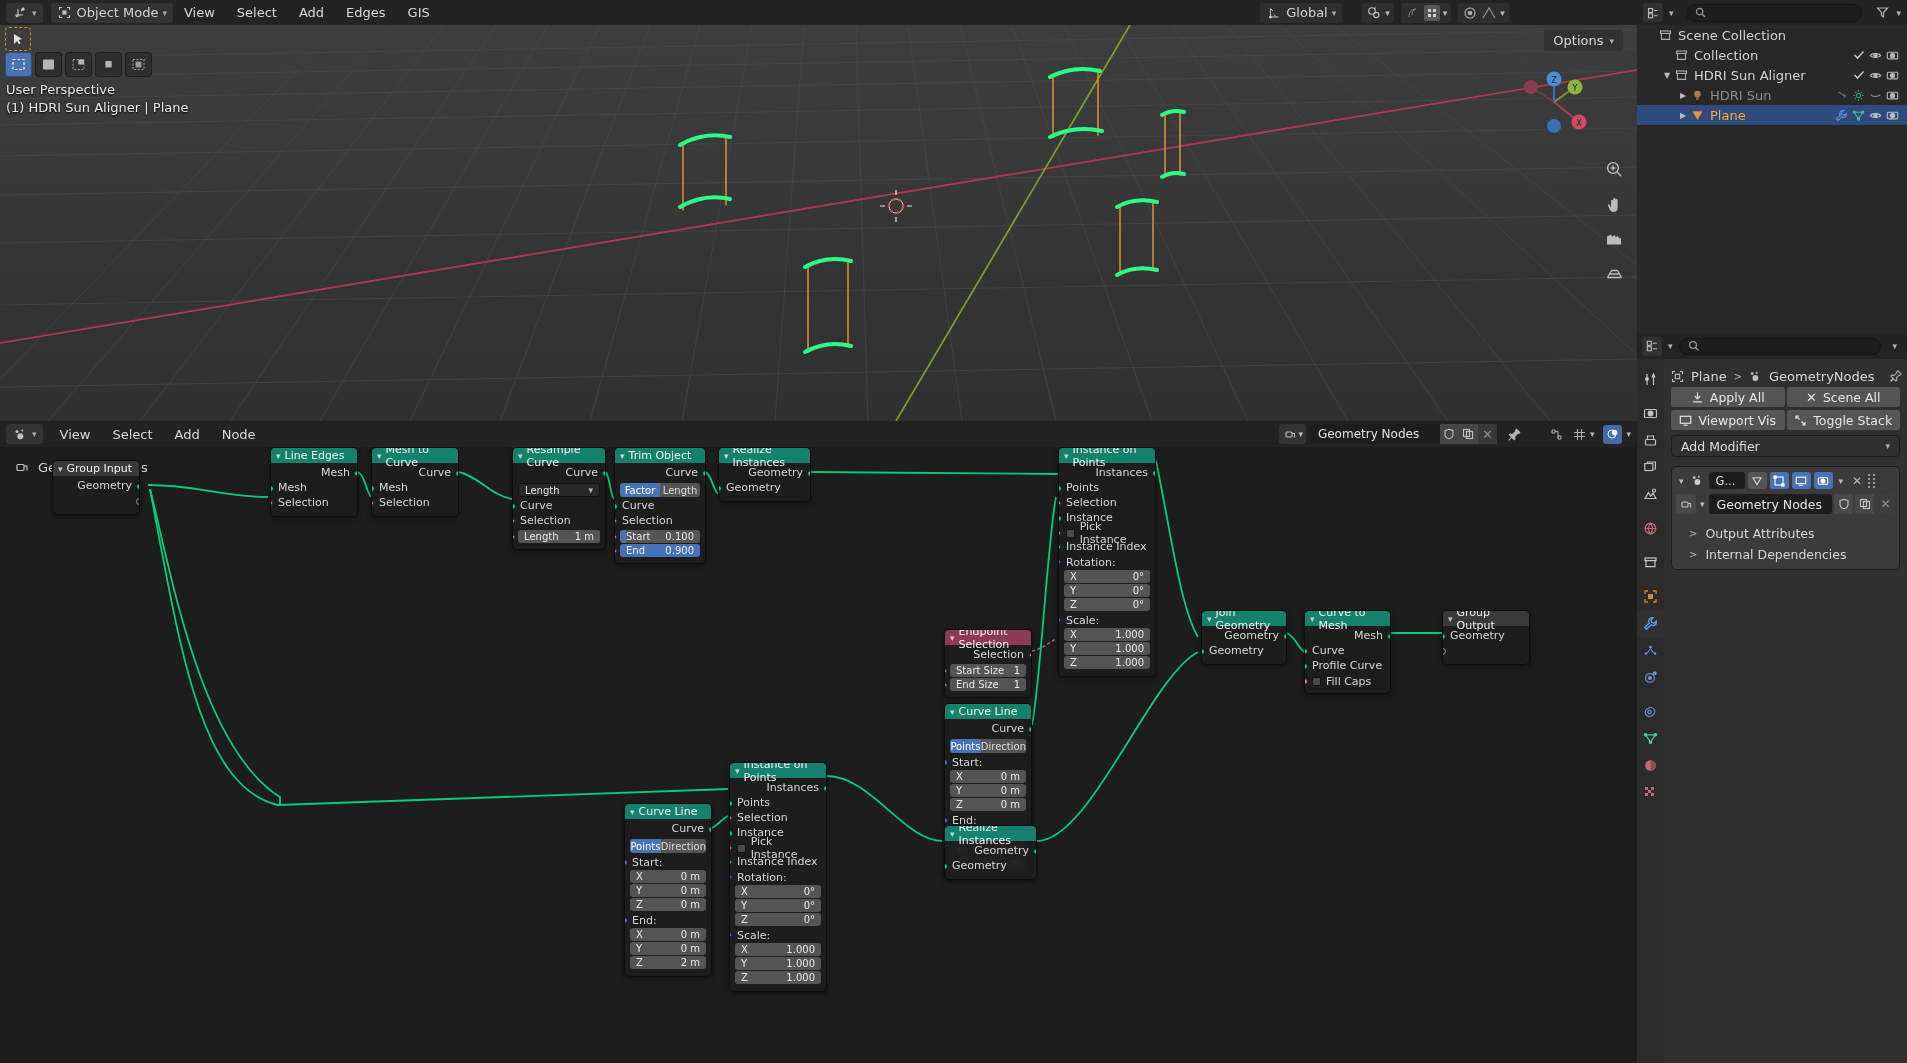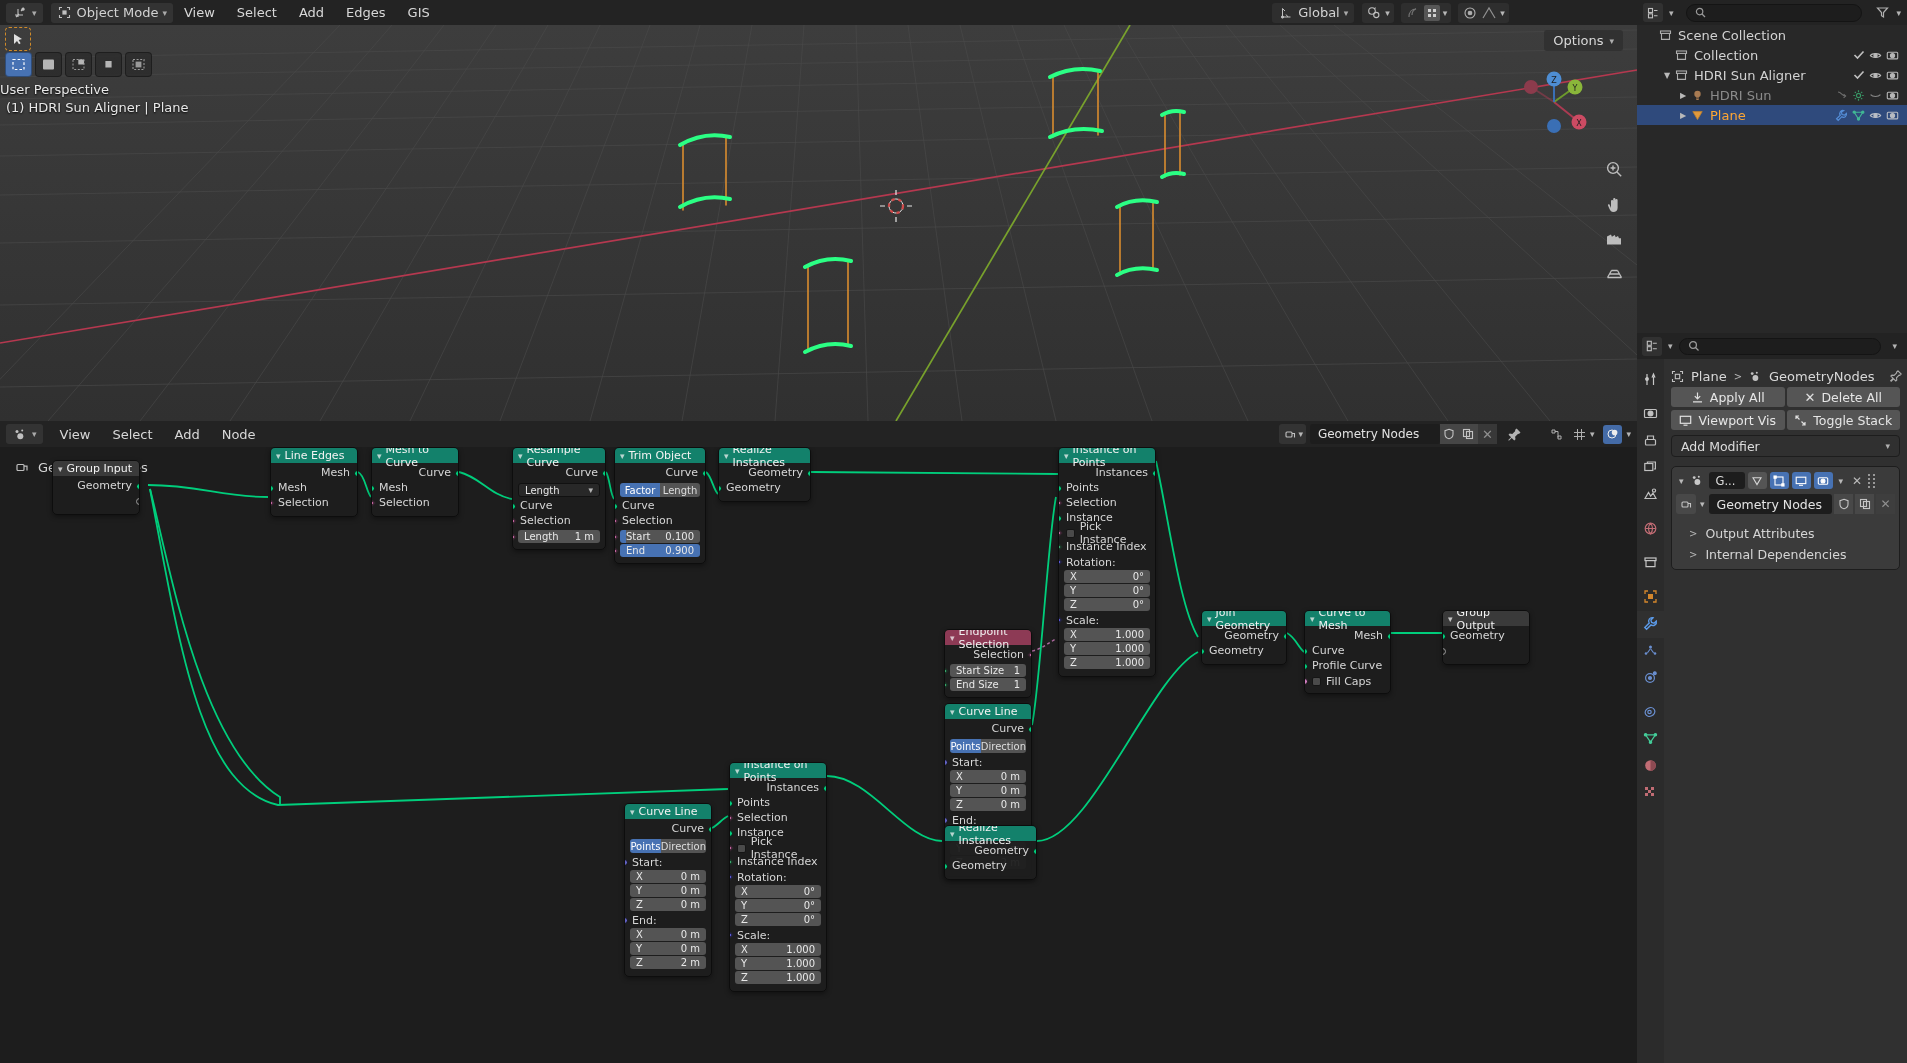--- a/index.html
+++ b/index.html
@@ -167,21 +167,21 @@
       <span class="chev">▾</span>
     </div>
     <div class="tb-menu">View</div>
     <div class="tb-menu">Select</div>
     <div class="tb-menu">Add</div>
     <div class="tb-menu">Edges</div>
     <div class="tb-menu">GIS</div>
 
     <div style="flex:1"></div>
 
-    <div class="tb-btn" style="margin-right:8px;">
+    <div class="tb-btn" style="margin-right:20px;">
       <span class="mini-ic">
         <svg width="13" height="13" viewBox="0 0 13 13" fill="none" stroke="#ccc" stroke-width="1">
             <path d="M2.5 11V2.5M2.5 11h8"></path>
             <path d="M2.5 2.5l2.5 2.5M8 11l-2-2.5"></path>
             <circle cx="2.5" cy="11" r="1.1" fill="#ccc"></circle>
           </svg>
       </span>
       <span>Global</span>
       <span class="chev">▾</span>
     </div>
@@ -400,21 +400,21 @@
           </svg>
       </div>
       <div class="vp-tool">
         <svg width="15" height="15" viewBox="0 0 15 15" fill="none" stroke="#9a9a9a" stroke-width="1.1" stroke-dasharray="2 1.6">
             <rect x="2" y="2.5" width="11" height="10"></rect>
             <rect x="4.6" y="4.6" width="5.8" height="5.8" fill="#9a9a9a" stroke="none"></rect>
           </svg>
       </div>
     </div>
 
-    <div class="vp-overlay-text" style="left:0; top:57px;">User Perspective</div>
+    <div class="vp-overlay-text" style="left:6px; top:57px;">User Perspective</div>
     <div class="vp-overlay-text" style="left:6px; top:75px;">(1) HDRI Sun Aligner | Plane</div>
 
     <div id="options-btn">
       <span>Options</span>
       <span class="chev">▾</span>
     </div>
 
     <svg id="axis-gizmo" viewBox="0 0 70 70">
       <line x1="35" y1="35" x2="60" y2="55" stroke="#aa3b52" stroke-width="2"></line>
       <line x1="35" y1="35" x2="12" y2="20" stroke="#aa3b52" stroke-width="2" opacity=".5"></line>
@@ -1374,21 +1374,21 @@
 
       <div class="pbtn-row">
         <div class="pbtn">
           <svg width="13" height="13" viewBox="0 0 13 13" fill="none" stroke="#e0e0e0" stroke-width="1.2">
               <path d="M6.5 1.5v6M3.8 5.2l2.7 2.7 2.7-2.7M2 10.8h9"></path>
             </svg>
           <span>Apply All</span>
         </div>
         <div class="pbtn">
           <span style="font-size:13px;color:#e0e0e0;">✕</span>
-          <span>Delete All</span>
+          <span>Scene All</span>
         </div>
       </div>
       <div class="pbtn-row">
         <div class="pbtn">
           <svg width="13" height="13" viewBox="0 0 13 13" fill="none" stroke="#e0e0e0" stroke-width="1.2">
               <rect x="1.3" y="2.3" width="10.4" height="7"></rect>
               <path d="M4.5 11.2h4"></path>
             </svg>
           <span>Viewport Vis</span>
         </div>

